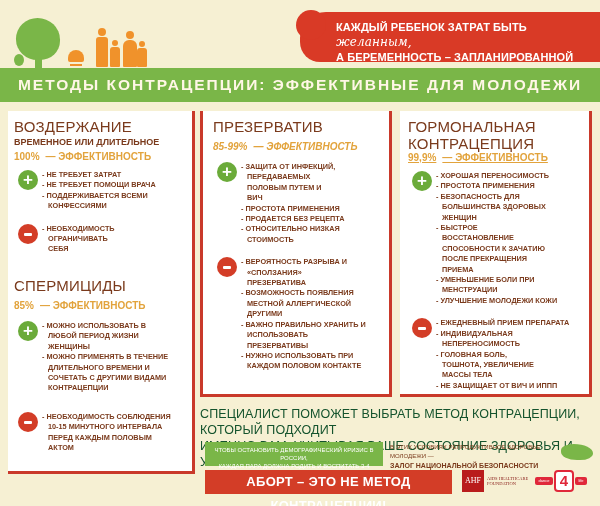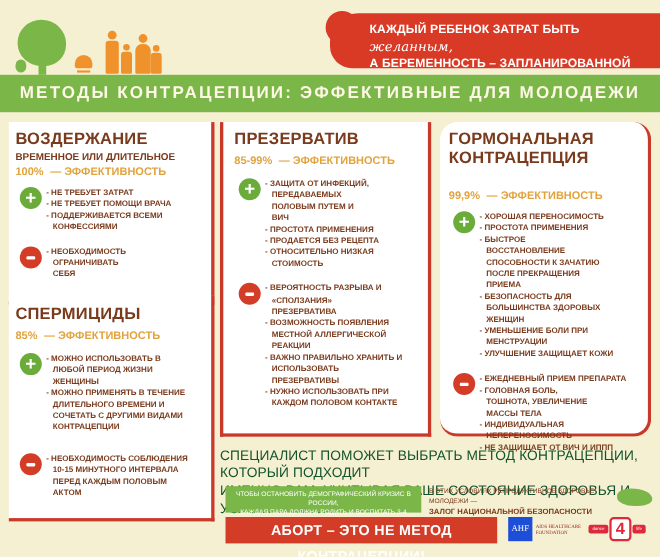--- a/index.html
+++ b/index.html
@@ -39,21 +39,21 @@
     position:absolute; left:0; top:68px; width:600px; height:34px; background:#7ab648;
     display:flex; align-items:center; justify-content:center;
   }
   .title-bar span { color:#fff7e6; font-weight:bold; font-size:15.5px; letter-spacing:2px; }
 
   
   .card {
     position:absolute; background:#fff;
     border-right:3px solid #c9392a; border-bottom:3px solid #c9392a;
   }
-  .card-title { font-weight:bold; color:#7a3a1c; font-size:15px; letter-spacing:0.2px; line-height:17px; }
+  .card-title { font-weight:normal; color:#7a3a1c; font-size:15px; letter-spacing:0.2px; line-height:17px; }
   .card-sub { font-weight:bold; color:#7a3a1c; font-size:9px; margin-top:2px; }
   .eff { color:#e2a33c; font-weight:bold; font-size:10px; margin-top:4px; }
   .eff .pct { margin-right:6px; }
   .block { position:relative; padding-left:28px; margin-top:8px; }
   .badge {
     position:absolute; left:4px; top:0; width:20px; height:20px; border-radius:50%;
     color:#fff; font-weight:bold; font-size:17px; line-height:20px; text-align:center;
   }
   .badge.plus { background:#6bab3a; }
   .badge.minus { background:#d33d27; }
@@ -77,21 +77,21 @@
   .russia-note {
     position:absolute; left:390px; top:443px; width:170px;
     font-size:6px; color:#7a3a1c; line-height:9px;
   }
   .russia-note b { font-size:7px; }
   .russia-map { position:absolute; left:561px; top:444px; width:32px; height:16px; background:#7ab648; border-radius:40% 60% 40% 50%; }
   .abortion {
     position:absolute; left:205px; top:470px; width:247px; height:24px; background:#d33d27;
     color:#fff; font-weight:bold; font-size:13px; line-height:24px; text-align:center; letter-spacing:0.3px;
   }
-  .ahf-logo { position:absolute; left:462px; top:470px; width:22px; height:22px; background:#1d4ed8; color:#fff; font-family:"Liberation Serif", serif; font-size:8px; line-height:22px; text-align:center; }
+  .ahf-logo { position:absolute; left:462px; top:470px; width:22px; height:22px; background:#b91c1c; color:#fff; font-family:"Liberation Serif", serif; font-size:8px; line-height:22px; text-align:center; }
   .ahf-text { position:absolute; left:487px; top:476px; font-size:4.5px; color:#8a1f1a; line-height:5px; width:50px; font-family:"Liberation Serif", serif; }
   .d4l { position:absolute; left:535px; top:470px; }
   .d4l .lft { position:absolute; left:0; top:7px; width:18px; height:8px; background:#e0283a; border-radius:2px; color:#fff; font-size:4px; line-height:8px; text-align:center; }
   .d4l .mid { position:absolute; left:19px; top:0; width:20px; height:22px; border:2px solid #e0283a; border-radius:4px; background:#fff; color:#e0283a; font-weight:bold; font-size:15px; line-height:18px; text-align:center; }
   .d4l .rgt { position:absolute; left:40px; top:7px; width:12px; height:8px; background:#e0283a; border-radius:2px; color:#fff; font-size:4px; line-height:8px; text-align:center; }
 </style>
 </head>
 <body>
 
 <div>
@@ -158,64 +158,64 @@
   <div class="block" style="margin-top:18px;">
     <div class="badge minus"></div>
     <ul class="items">
       <li style="width:130px;">НЕОБХОДИМОСТЬ СОБЛЮДЕНИЯ 10-15 МИНУТНОГО ИНТЕРВАЛА ПЕРЕД КАЖДЫМ ПОЛОВЫМ АКТОМ</li>
     </ul>
   </div>
 </div>
 
 <div class="card" style="left:200px;top:111px;width:192px;height:286px;padding:7px 6px 0 10px;border-left:3px solid #c9392a;">
   <div class="card-title">ПРЕЗЕРВАТИВ</div>
-  <div class="eff" style="margin-top:6px;"><span class="pct">85-99%</span><span>— ЭФФЕКТИВНОСТЬ</span></div>
+  <div class="eff" style="margin-top:6px;font-style:italic;"><span class="pct">85-99%</span><span>— ЭФФЕКТИВНОСТЬ</span></div>
   <div class="block" style="margin-top:10px;">
     <div class="badge plus">+</div>
     <ul class="items">
       <li style="width:95px;">ЗАЩИТА ОТ ИНФЕКЦИЙ, ПЕРЕДАВАЕМЫХ ПОЛОВЫМ ПУТЕМ И ВИЧ</li>
       <li>ПРОСТОТА ПРИМЕНЕНИЯ</li>
       <li>ПРОДАЕТСЯ БЕЗ РЕЦЕПТА</li>
       <li>ОТНОСИТЕЛЬНО НИЗКАЯ СТОИМОСТЬ</li>
     </ul>
   </div>
   <div class="block" style="margin-top:12px;">
     <div class="badge minus"></div>
     <ul class="items">
       <li style="width:120px;">ВЕРОЯТНОСТЬ РАЗРЫВА И «СПОЛЗАНИЯ» ПРЕЗЕРВАТИВА</li>
-      <li style="width:140px;">ВОЗМОЖНОСТЬ ПОЯВЛЕНИЯ МЕСТНОЙ АЛЛЕРГИЧЕСКОЙ РЕАКЦИИ</li>
+      <li style="width:140px;">ВОЗМОЖНОСТЬ ПОЯВЛЕНИЯ МЕСТНОЙ АЛЛЕРГИЧЕСКОЙ ДРУГИМИ</li>
       <li style="width:125px;">ВАЖНО ПРАВИЛЬНО ХРАНИТЬ И ИСПОЛЬЗОВАТЬ ПРЕЗЕРВАТИВЫ</li>
       <li style="width:135px;">НУЖНО ИСПОЛЬЗОВАТЬ ПРИ КАЖДОМ ПОЛОВОМ КОНТАКТЕ</li>
     </ul>
   </div>
 </div>
 
-<div class="card" style="left:400px;top:111px;width:192px;height:286px;padding:7px 6px 0 8px;border-radius:16px;">
+<div class="card" style="left:400px;top:111px;width:192px;height:286px;padding:7px 6px 0 8px;">
   <div class="card-title">
     <div>ГОРМОНАЛЬНАЯ</div>
     <div>КОНТРАЦЕПЦИЯ</div>
   </div>
-  <div class="eff" style="margin-top:21px;"><span class="pct">99,9%</span><span>— ЭФФЕКТИВНОСТЬ</span></div>
+  <div class="eff" style="margin-top:0;text-decoration:underline;"><span class="pct">99,9%</span><span>— ЭФФЕКТИВНОСТЬ</span></div>
   <div class="block" style="margin-top:8px;">
     <div class="badge plus">+</div>
     <ul class="items">
       <li>ХОРОШАЯ ПЕРЕНОСИМОСТЬ</li>
       <li>ПРОСТОТА ПРИМЕНЕНИЯ</li>
+      <li style="width:130px;">БЕЗОПАСНОСТЬ ДЛЯ БОЛЬШИНСТВА ЗДОРОВЫХ ЖЕНЩИН</li>
       <li style="width:115px;">БЫСТРОЕ ВОССТАНОВЛЕНИЕ СПОСОБНОСТИ К ЗАЧАТИЮ ПОСЛЕ ПРЕКРАЩЕНИЯ ПРИЕМА</li>
-      <li style="width:130px;">БЕЗОПАСНОСТЬ ДЛЯ БОЛЬШИНСТВА ЗДОРОВЫХ ЖЕНЩИН</li>
       <li style="width:100px;">УМЕНЬШЕНИЕ БОЛИ ПРИ МЕНСТРУАЦИИ</li>
-      <li>УЛУЧШЕНИЕ ЗАЩИЩАЕТ КОЖИ</li>
+      <li>УЛУЧШЕНИЕ МОЛОДЕЖИ КОЖИ</li>
     </ul>
   </div>
   <div class="block" style="margin-top:12px;">
     <div class="badge minus"></div>
     <ul class="items">
       <li>ЕЖЕДНЕВНЫЙ ПРИЕМ ПРЕПАРАТА</li>
+      <li>ИНДИВИДУАЛЬНАЯ НЕПЕРЕНОСИМОСТЬ</li>
       <li style="width:105px;">ГОЛОВНАЯ БОЛЬ, ТОШНОТА, УВЕЛИЧЕНИЕ МАССЫ ТЕЛА</li>
-      <li>ИНДИВИДУАЛЬНАЯ НЕПЕРЕНОСИМОСТЬ</li>
       <li>НЕ ЗАЩИЩАЕТ ОТ ВИЧ И ИППП</li>
     </ul>
   </div>
 </div>
 
 <div class="specialist">
   <div>СПЕЦИАЛИСТ ПОМОЖЕТ ВЫБРАТЬ МЕТОД КОНТРАЦЕПЦИИ, КОТОРЫЙ ПОДХОДИТ</div>
   <div>ИМЕННО ВАМ, УЧИТЫВАЯ ВАШЕ СОСТОЯНИЕ ЗДОРОВЬЯ И УСЛОВИЯ ЖИЗНИ</div>
 </div>
 

